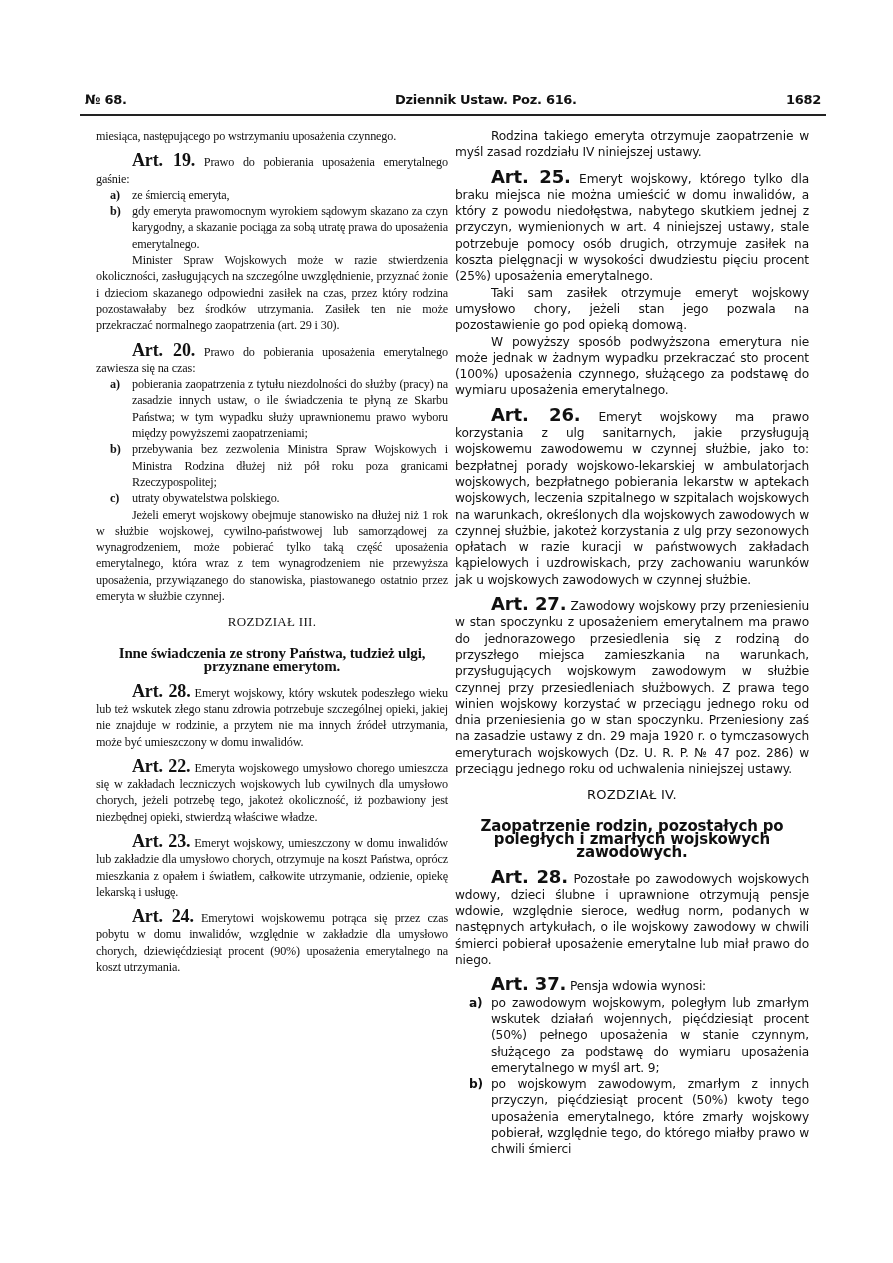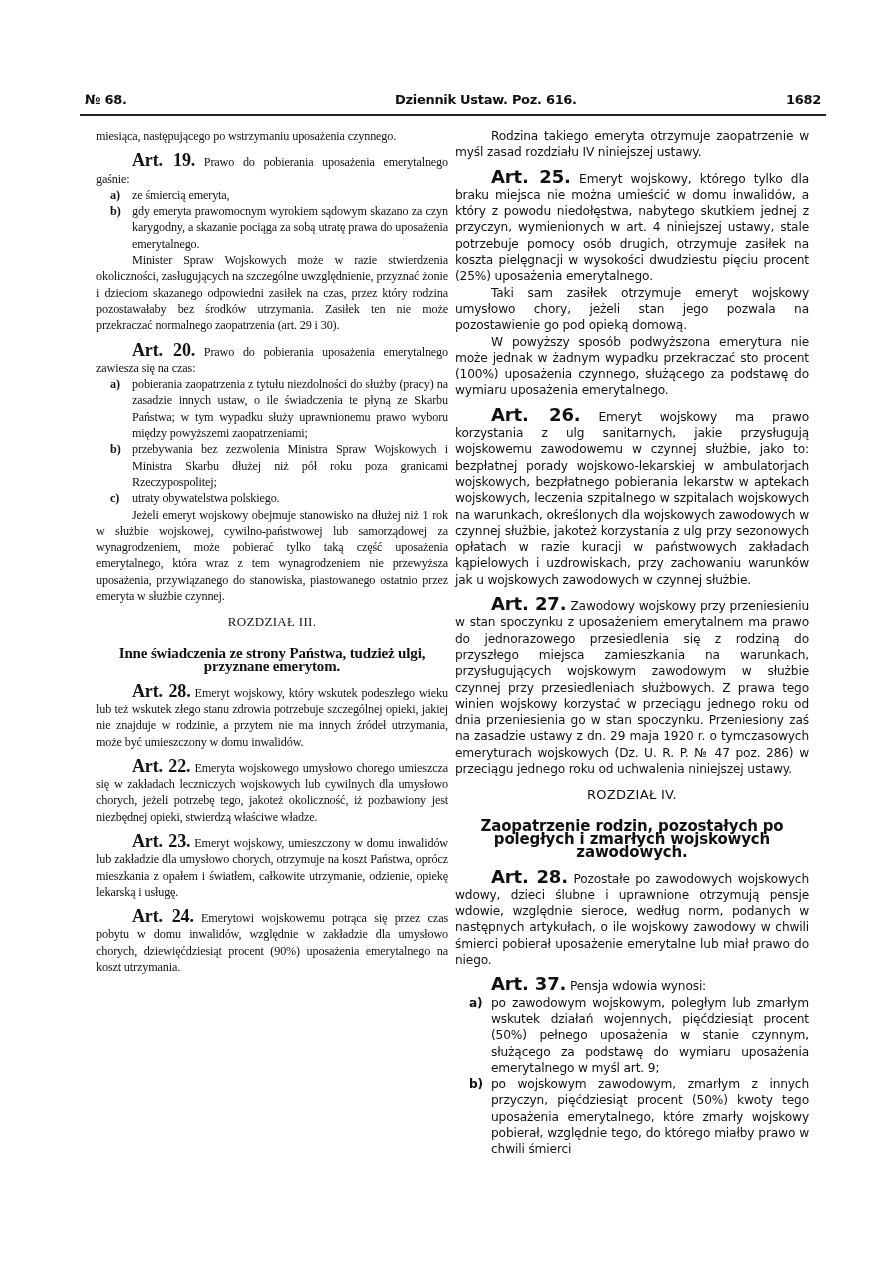--- a/index.html
+++ b/index.html
@@ -60,21 +60,21 @@
       <li><span class="mark">a)</span><span>ze śmiercią emeryta,</span></li>
       <li><span class="mark">b)</span><span>gdy emeryta prawomocnym wyrokiem sądowym skazano za czyn karygodny, a skazanie pociąga za sobą utratę prawa do uposażenia emerytalnego.</span></li>
     </ul>
     <p class="para">Minister Spraw Wojskowych może w razie stwierdzenia okoliczności, zasługujących na szczególne uwzględnienie, przyznać żonie i dzieciom skazanego odpowiedni zasiłek na czas, przez który rodzina pozostawałaby bez środków utrzymania. Zasiłek ten nie może przekraczać normalnego zaopatrzenia (art. 29 i 30).</p>
   </div>
 
   <div class="gap">
     <p class="para"><span class="art-label">Art. 20.</span> <span>Prawo do pobierania uposażenia emerytalnego zawiesza się na czas:</span></p>
     <ul class="list">
       <li><span class="mark">a)</span><span>pobierania zaopatrzenia z tytułu niezdolności do służby (pracy) na zasadzie innych ustaw, o ile świadczenia te płyną ze Skarbu Państwa; w tym wypadku służy uprawnionemu prawo wyboru między powyższemi zaopatrzeniami;</span></li>
-      <li><span class="mark">b)</span><span>przebywania bez zezwolenia Ministra Spraw Wojskowych i Ministra Skarbu dłużej niż pół roku poza granicami Rzeczypospolitej;</span></li>
+      <li><span class="mark">b)</span><span>przebywania bez zezwolenia Ministra Spraw Wojskowych i Ministra Rodzina dłużej niż pół roku poza granicami Rzeczypospolitej;</span></li>
       <li><span class="mark">c)</span><span>utraty obywatelstwa polskiego.</span></li>
     </ul>
     <p class="para">Jeżeli emeryt wojskowy obejmuje stanowisko na dłużej niż 1 rok w służbie wojskowej, cywilno-państwowej lub samorządowej za wynagrodzeniem, może pobierać tylko taką część uposażenia emerytalnego, która wraz z tem wynagrodzeniem nie przewyższa uposażenia, przywiązanego do stanowiska, piastowanego ostatnio przez emeryta w służbie czynnej.</p>
   </div>
 
   <div class="chapter">ROZDZIAŁ III.</div>
   <div class="chapter-sub">Inne świadczenia ze strony Państwa, tudzież ulgi, przyznane emerytom.</div>
 
   <div>
     <p class="para"><span class="art-label">Art. 28.</span> <span>Emeryt wojskowy, który wskutek podeszłego wieku lub też wskutek złego stanu zdrowia potrzebuje szczególnej opieki, jakiej nie znajduje w rodzinie, a przytem nie ma innych źródeł utrzymania, może być umieszczony w domu inwalidów.</span></p>

